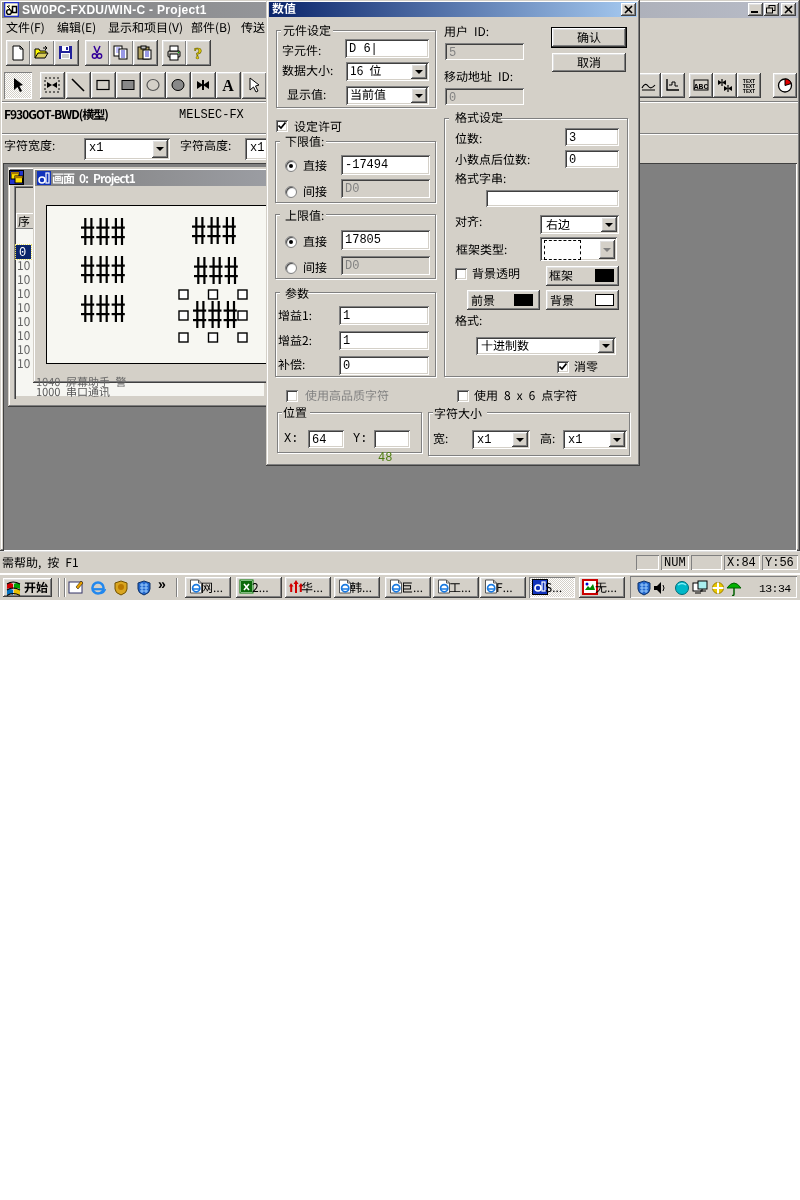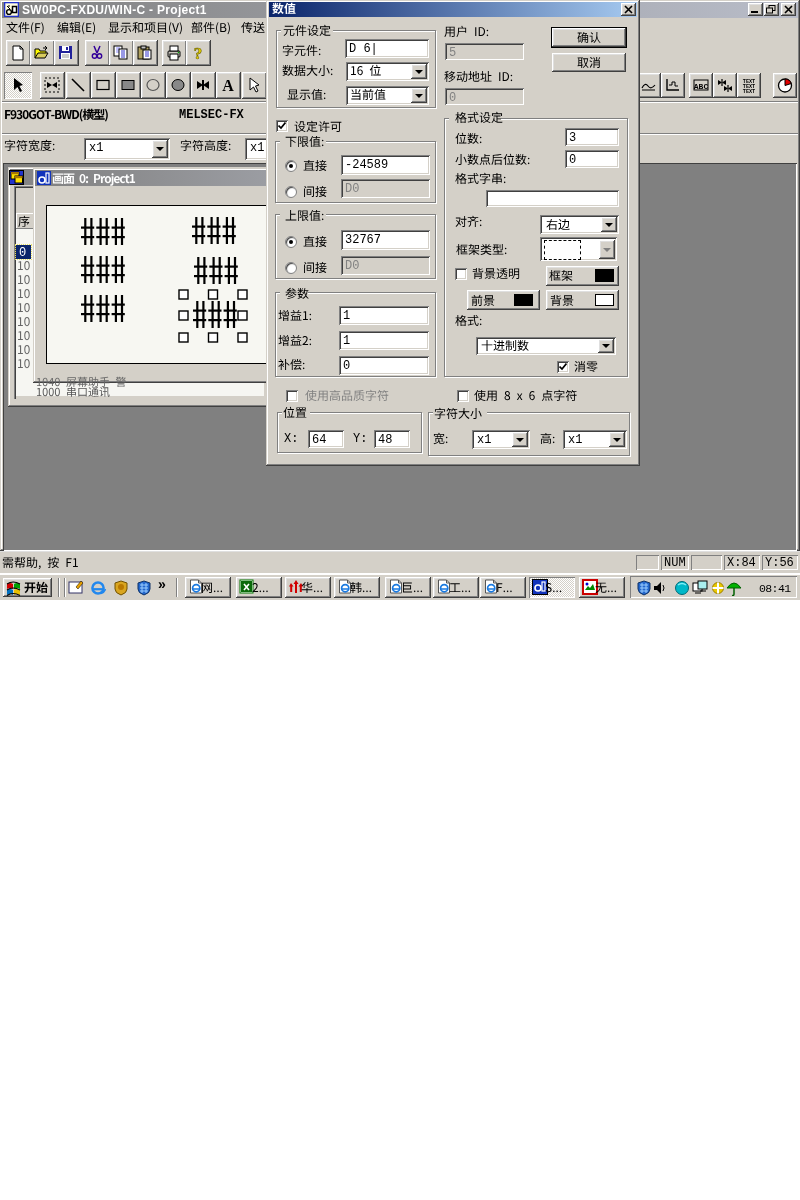--- a/index.html
+++ b/index.html
@@ -174,21 +174,21 @@
       <text x="8" y="15.5" font-size="5.2" font-weight="bold" fill="#000" text-anchor="middle" font-family="Liberation Mono">TEXT</text>
     </svg>
     <div class="abs face bevel-btn" style="left:773px;top:73px;width:24px;height:25px;"></div>
     <svg class="abs" style="left:777px;top:77px" width="16" height="16" viewBox="0 0 16 16">
       <circle cx="8" cy="8.5" r="6.5" fill="#fff" stroke="#000" stroke-width="1.3"></circle>
       <path d="M8 8.5 L8 2 A6.5 6.5 0 0 1 14.2 6.5 Z" fill="#e00000" stroke="#000"></path>
     </svg>
 
 <div class="abs" style="left:2px;top:101px;width:796px;height:1px;background:#808080"></div>
 <div class="abs" style="left:2px;top:102px;width:796px;height:1px;background:#fff"></div>
-<div class="abs mono" style="left:179px;top:108px;font-weight:bold;font-size:12px">MELSEC-FX</div>
+<div class="abs mono" style="left:179px;top:108px;font-weight:normal;font-size:12px">MELSEC-FX</div>
 <div class="abs" style="left:2px;top:133px;width:796px;height:1px;background:#808080"></div>
 <div class="abs" style="left:2px;top:134px;width:796px;height:1px;background:#fff"></div>
 
 <div class="abs edit" style="left:84px;top:138px;width:86px;height:22px;"></div>
     <div class="abs mono" style="left:89px;top:141px;color:#000;font-size:12px">x1</div>
     <div class="abs face combo-arrow" style="left:152px;top:140px;width:16px;height:18px;"></div>
     <div class="abs tri" style="left:156px;top:147px;"></div>
     <div class="abs edit" style="left:245px;top:138px;width:86px;height:22px;"></div>
     <div class="abs mono" style="left:250px;top:141px;color:#000;font-size:12px">x1</div>
     <div class="abs face combo-arrow" style="left:313px;top:140px;width:16px;height:18px;"></div>
@@ -345,28 +345,28 @@
     <div class="abs mono" style="left:351px;top:89px;color:#000;font-size:12px"></div>
     <div class="abs face combo-arrow" style="left:411px;top:88px;width:16px;height:15px;"></div>
     <div class="abs tri" style="left:415px;top:94px;"></div>
     <div class="abs cbox" style="left:276px;top:120px;width:12px;height:12px;"></div>
     <svg class="abs" style="left:278px;top:122px" width="8" height="8" viewBox="0 0 8 8">
       <path d="M0.5 3.5 L3 6 L7.5 0.5" fill="none" stroke="#000" stroke-width="1.7"></path>
     </svg>
     <div class="abs" style="left:285px;top:160px;width:12px;height:12px;border-radius:50%;background:#fff;border:1px solid #808080;box-shadow:inset 1px 1px 1px #404040"></div>
     <div class="abs" style="left:289px;top:164px;width:4px;height:4px;border-radius:50%;background:#000"></div>
     <div class="abs edit" style="left:341px;top:155px;width:89px;height:20px;"></div>
-    <div class="abs mono" style="left:345px;top:158px;font-size:12px;color:#000">-24589</div>
+    <div class="abs mono" style="left:345px;top:158px;font-size:12px;color:#000">-17494</div>
     <div class="abs" style="left:285px;top:186px;width:12px;height:12px;border-radius:50%;background:#fff;border:1px solid #808080;box-shadow:inset 1px 1px 1px #404040"></div>
     <div class="abs edit edit-dis" style="left:341px;top:179px;width:89px;height:19px;"></div>
     <div class="abs mono" style="left:345px;top:182px;font-size:12px;color:#828282">D0</div>
     <div class="abs" style="left:285px;top:236px;width:12px;height:12px;border-radius:50%;background:#fff;border:1px solid #808080;box-shadow:inset 1px 1px 1px #404040"></div>
     <div class="abs" style="left:289px;top:240px;width:4px;height:4px;border-radius:50%;background:#000"></div>
     <div class="abs edit" style="left:341px;top:230px;width:89px;height:20px;"></div>
-    <div class="abs mono" style="left:345px;top:233px;font-size:12px;color:#000">32767</div>
+    <div class="abs mono" style="left:345px;top:233px;font-size:12px;color:#000">17805</div>
     <div class="abs" style="left:285px;top:262px;width:12px;height:12px;border-radius:50%;background:#fff;border:1px solid #808080;box-shadow:inset 1px 1px 1px #404040"></div>
     <div class="abs edit edit-dis" style="left:341px;top:256px;width:89px;height:19px;"></div>
     <div class="abs mono" style="left:345px;top:259px;font-size:12px;color:#828282">D0</div>
     <div class="abs edit" style="left:339px;top:306px;width:90px;height:19px;"></div>
     <div class="abs mono" style="left:343px;top:309px;font-size:12px;color:#000">1</div>
     <div class="abs edit" style="left:339px;top:331px;width:90px;height:19px;"></div>
     <div class="abs mono" style="left:343px;top:334px;font-size:12px;color:#000">1</div>
     <div class="abs edit" style="left:339px;top:356px;width:90px;height:19px;"></div>
     <div class="abs mono" style="left:343px;top:359px;font-size:12px;color:#000">0</div>
     <div class="abs edit edit-dis" style="left:445px;top:43px;width:79px;height:17px;"></div>
@@ -405,21 +405,21 @@
     <svg class="abs" style="left:559px;top:363px" width="8" height="8" viewBox="0 0 8 8">
       <path d="M0.5 3.5 L3 6 L7.5 0.5" fill="none" stroke="#000" stroke-width="1.7"></path>
     </svg>
     <div class="abs cbox edit-dis" style="left:286px;top:390px;width:12px;height:12px;"></div>
     <div class="abs cbox" style="left:457px;top:390px;width:12px;height:12px;"></div>
     <div class="abs mono" style="left:284px;top:432px">X:</div>
     <div class="abs edit" style="left:308px;top:430px;width:36px;height:18px;"></div>
     <div class="abs mono" style="left:312px;top:433px;font-size:12px;color:#000">64</div>
     <div class="abs mono" style="left:353px;top:432px">Y:</div>
     <div class="abs edit" style="left:374px;top:430px;width:36px;height:18px;"></div>
-    <div class="abs mono" style="left:378px;top:433px;font-size:12px;color:#000000">48</div>
+    <div class="abs mono" style="left:378px;top:451px;font-size:12px;color:#4d7c0f">48</div>
     <div class="abs edit" style="left:472px;top:430px;width:58px;height:19px;"></div>
     <div class="abs mono" style="left:477px;top:433px;color:#000;font-size:12px">x1</div>
     <div class="abs face combo-arrow" style="left:512px;top:432px;width:16px;height:15px;"></div>
     <div class="abs tri" style="left:516px;top:438px;"></div>
     <div class="abs edit" style="left:563px;top:430px;width:64px;height:19px;"></div>
     <div class="abs mono" style="left:568px;top:433px;color:#000;font-size:12px">x1</div>
     <div class="abs face combo-arrow" style="left:609px;top:432px;width:16px;height:15px;"></div>
     <div class="abs tri" style="left:613px;top:438px;"></div>
 
 <div class="abs face" style="left:0;top:574px;width:800px;height:26px;box-shadow:inset 0 1px 0 #fff"></div>
@@ -530,21 +530,21 @@
       <path d="M3 13 h6 M8 11 h6" stroke="#000"></path>
     </svg>
     <svg class="abs" style="left:710px;top:580px" width="16" height="16" viewBox="0 0 16 16">
       <circle cx="8" cy="8" r="5.5" fill="#e8c800" stroke="#a08000"></circle>
       <path d="M8 2.5 v11 M2.5 8 h11" stroke="#fff" stroke-width="2"></path>
     </svg>
     <svg class="abs" style="left:726px;top:580px" width="16" height="16" viewBox="0 0 16 16">
       <path d="M1 8 Q8 -2 15 8 Z" fill="#00b000" stroke="#006000"></path>
       <path d="M8 8 v6 q0 2 -2 1.5" stroke="#006000" stroke-width="1.5" fill="none"></path>
     </svg>
-    <div class="abs mono" style="left:759px;top:582px;font-size:11.5px;letter-spacing:-0.6px">08:41</div>
+    <div class="abs mono" style="left:759px;top:582px;font-size:11.5px;letter-spacing:-0.6px">13:34</div>
 
 <svg width="800" height="1200" viewBox="0 0 800 1200" style="position:absolute;left:0;top:0;z-index:60;pointer-events:none">
       <defs>
         <path id="gr0" d="M423 823C453 774 485 707 497 666L580 693C566 734 531 799 501 847ZM50 664V590H206C265 438 344 307 447 200C337 108 202 40 36 -7C51 -25 75 -60 83 -78C250 -24 389 48 502 146C615 46 751 -28 915 -73C928 -52 950 -20 967 -4C807 36 671 107 560 201C661 304 738 432 796 590H954V664ZM504 253C410 348 336 462 284 590H711C661 455 592 344 504 253Z"></path>
         <path id="gr1" d="M317 341V268H604V-80H679V268H953V341H679V562H909V635H679V828H604V635H470C483 680 494 728 504 775L432 790C409 659 367 530 309 447C327 438 359 420 373 409C400 451 425 504 446 562H604V341ZM268 836C214 685 126 535 32 437C45 420 67 381 75 363C107 397 137 437 167 480V-78H239V597C277 667 311 741 339 815Z"></path>
         <path id="gr2" d="M239 -196 295 -171C209 -29 168 141 168 311C168 480 209 649 295 792L239 818C147 668 92 507 92 311C92 114 147 -47 239 -196Z"></path>
         <path id="gr3" d="M101 0H193V329H473V407H193V655H523V733H101Z"></path>
         <path id="gr4" d="M99 -196C191 -47 246 114 246 311C246 507 191 668 99 818L42 792C128 649 171 480 171 311C171 141 128 -29 42 -171Z"></path>
         <path id="gr5" d="M40 54 58 -15C140 18 245 61 346 103L332 163C223 121 114 79 40 54ZM61 423C75 430 98 435 205 450C167 386 132 335 116 316C87 278 66 252 45 248C53 230 64 196 68 182C87 194 118 204 339 255C336 271 333 298 334 317L167 282C238 374 307 486 364 597L303 632C286 593 265 554 245 517L133 505C190 593 246 706 287 815L215 840C179 719 112 587 91 554C71 520 55 496 38 491C46 473 57 438 61 423ZM624 350V202H541V350ZM675 350H746V202H675ZM481 412V-72H541V143H624V-47H675V143H746V-46H797V143H871V-7C871 -14 868 -16 861 -17C854 -17 836 -17 814 -16C822 -32 829 -56 831 -73C867 -73 890 -71 908 -62C926 -52 930 -35 930 -8V413L871 412ZM797 350H871V202H797ZM605 826C621 798 637 762 648 732H414V515C414 361 405 139 314 -21C329 -28 360 -50 372 -63C465 99 482 335 483 498H920V732H729C717 765 697 811 675 846ZM483 668H850V561H483Z"></path>
         <path id="gr6" d="M551 751H819V650H551ZM482 808V594H892V808ZM81 332C89 340 119 346 153 346H244V202L40 167L56 94L244 132V-76H313V146L427 169L423 234L313 214V346H405V414H313V568H244V414H148C176 483 204 565 228 650H412V722H247C255 756 263 791 269 825L196 840C191 801 183 761 174 722H47V650H157C136 570 115 504 105 479C88 435 75 403 58 398C66 380 77 346 81 332ZM815 472V386H560V472ZM400 76 412 8 815 40V-80H885V46L959 52L960 115L885 110V472H953V535H423V472H491V82ZM815 329V242H560V329ZM815 185V105L560 86V185Z"></path>

